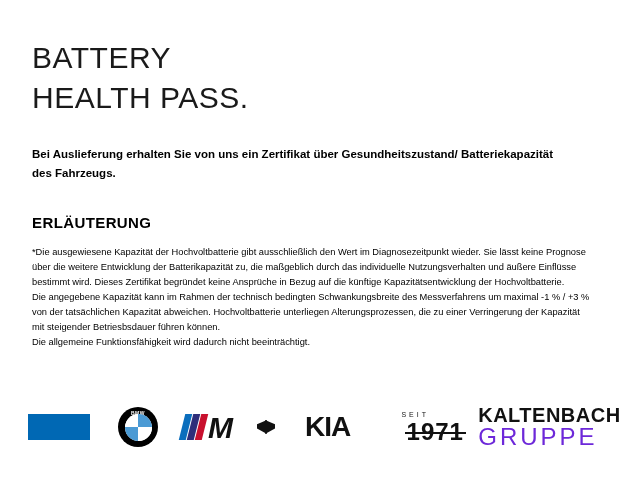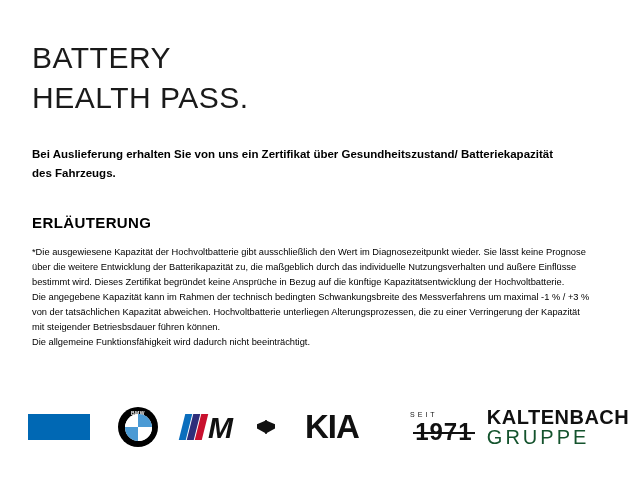--- a/index.html
+++ b/index.html
@@ -160,21 +160,21 @@
     color: #111;
   }
   .wing {
     width: 10px; height: 14px;
     background: #111;
   }
   .wing.left { clip-path: polygon(100% 0, 100% 100%, 0 60%, 0 30%); margin-right: -1px; }
   .wing.right { clip-path: polygon(0 0, 0 100%, 100% 60%, 100% 30%); margin-left: -1px; }
 
   .kia-text {
-    font-size: 33px;
+    font-size: 28px;
     font-weight: bold;
     letter-spacing: -1px;
     color: #111;
     font-family: "Liberation Sans", sans-serif;
   }
 
   .seit-block {
     text-align: center;
     line-height: 1;
   }
@@ -205,24 +205,24 @@
   .kaltenbach-block {
     line-height: 1.02;
   }
   .kb-1 {
     font-size: 20px;
     font-weight: bold;
     letter-spacing: 0.5px;
     color: #111;
   }
   .kb-2 {
-    font-size: 20px;
+    font-size: 24px;
     font-weight: 300;
     letter-spacing: 3px;
-    color: #14532d;
+    color: #6d28d9;
   }
 </style>
 </head>
 <body>
 
 <div class="page">
 
   <div class="title-block">
     <div class="title-line">BATTERY</div>
     <div class="title-line">HEALTH PASS.</div>

